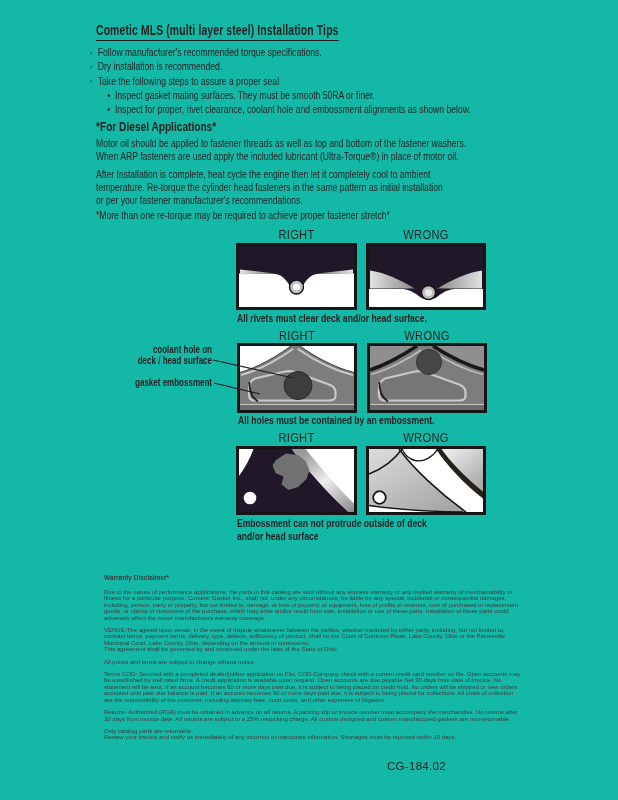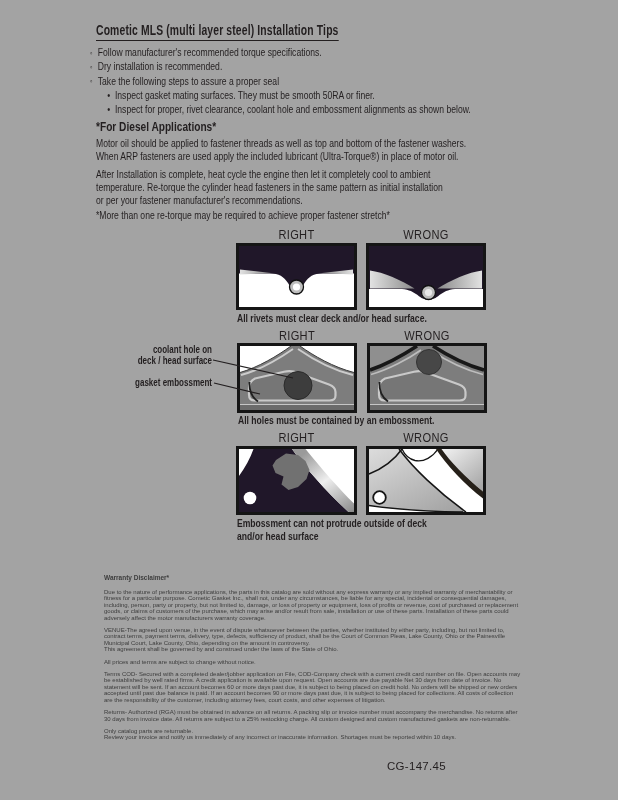--- a/index.html
+++ b/index.html
@@ -1,17 +1,17 @@
 <!DOCTYPE html>
 <html><head>
 <meta charset="utf-8">
 <style>
   html,body { margin:0; padding:0; background:#ffffff; }
   .page {
-    position:relative; width:618px; height:800px; background:#a3a3a3;
+    position:relative; width:618px; height:800px; background:#14b8a6;
     font-family:"Liberation Sans", sans-serif; color:#231f20; overflow:hidden;
   }
   .cond { transform:scaleX(0.78); transform-origin:0 0; }
   .title {
     position:absolute; left:96px; top:22px;
     font-size:14px; font-weight:bold; white-space:nowrap;
     border-bottom:1.6px solid #231f20; padding-bottom:2px;
     transform:scaleX(0.74); transform-origin:0 0; letter-spacing:0.2px;
   }
   .tips { position:absolute; left:90px; top:45px; font-size:11px; line-height:14.3px; white-space:nowrap; }
@@ -210,15 +210,15 @@
 be established by well rated firms.  A credit application is available upon request.  Open accounts are due payable Net 30 days from date of invoice.  No
 statement will be sent.  If an account becomes 60 or more days past due, it is subject to being placed on credit hold.  No orders will be shipped or new orders
 accepted until past due balance is paid.  If an account becomes 90 or more days past due, it is subject to being placed for collections.  All costs of collection
 are the responsibility of the customer, including attorney fees, court costs, and other expenses of litigation.</p>
     <p>Returns- Authorized (RGA) must be obtained in advance on all returns.  A packing slip or invoice number must accompany the merchandise.  No returns after
 30 days from invoice date.  All returns are subject to a 25% restocking charge.  All custom designed and custom manufactured gaskets are non-returnable.</p>
     <p>Only catalog parts are returnable.
 Review your invoice and notify us immediately of any incorrect or inaccurate information.  Shortages must be reported within 10 days.</p>
   </div>
 
-  <div class="page-number">CG-147.45</div>
+  <div class="page-number">CG-184.02</div>
 
 </div>
 
 </body></html>

